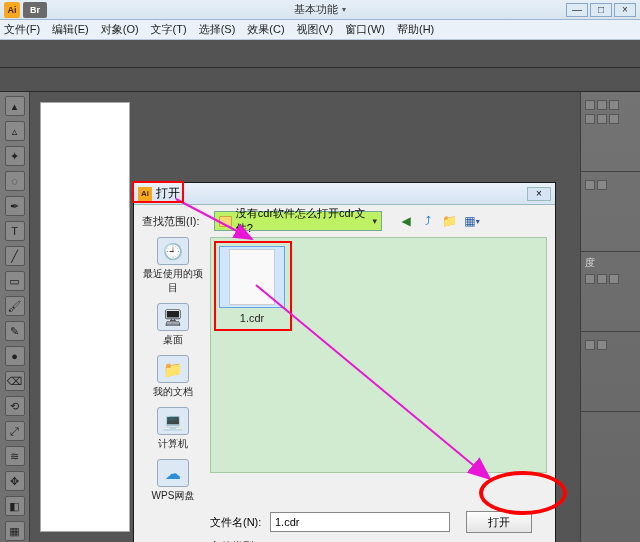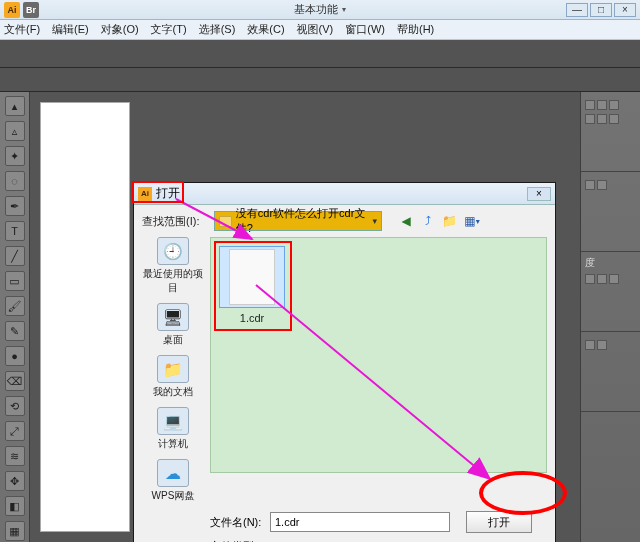--- a/index.html
+++ b/index.html
@@ -2,21 +2,21 @@
 <html><head>
 <meta charset="utf-8">
 <style>
   * { box-sizing: border-box; margin: 0; padding: 0; font-family: "Microsoft YaHei", SimSun, sans-serif; }
   body { width: 640px; height: 542px; background: #fff; overflow: hidden; font-size: 12px; }
 
   
   .titlebar { height: 20px; background: linear-gradient(#e6eff7,#d8e5f0); display:flex; align-items:center; padding:0 4px; border-bottom:1px solid #9bb6d0; position:relative;}
   .titlebar .logobox { display:flex; gap:3px; }
   .titlebar .ai { width:16px; height:16px; background:#f7a823; color:#4a2a00; font-size:9px; font-weight:bold; display:flex; align-items:center; justify-content:center; border-radius:2px;}
-  .titlebar .br { width:16px; height:16px; background:#6a6a6a; color:#fff; font-size:9px; font-weight:bold; display:flex; align-items:center; justify-content:center; border-radius:2px;}
+  .titlebar .br { width:24px; height:16px; background:#6a6a6a; color:#fff; font-size:9px; font-weight:bold; display:flex; align-items:center; justify-content:center; border-radius:2px;}
   .titlebar .center { position:absolute; left:50%; transform:translateX(-50%); font-size:11px; color:#333; display:flex; align-items:center; gap:4px;}
   .titlebar .center .tri { font-size:8px; color:#555;}
   .winbtns { margin-left:auto; display:flex; gap:2px;}
   .winbtn { width:22px; height:14px; border:1px solid #8aa8c5; background:#dde9f3; display:flex; align-items:center; justify-content:center; font-size:10px; color:#333;}
 
   
   .menubar { height:20px; background:#eaf1f8; border-bottom:1px solid #b8c8d8; display:flex; align-items:center; padding:4px 4px; gap:12px; font-size:11px; color:#222;}
   .menubar span { cursor:default; }
 
   
@@ -37,21 +37,21 @@
   
   .dialog { position:absolute; left:133px; top:90px; width:423px; height:408px; background:#f0f0f0; border:1px solid #1a1a1a; z-index:10;}
   .dlg-title { height:22px; background:linear-gradient(#eaf2fa,#d5e3f2); border-bottom:1px solid #9bb; display:flex; align-items:center; padding:0 4px; gap:4px;}
   .dlg-title .ai { width:14px; height:14px; background:#f7a823; color:#4a2a00; font-size:8px; font-weight:bold; display:flex; align-items:center; justify-content:center;}
   .dlg-title .txt { font-size:12px; color:#000;}
   .dlg-title .x { margin-left:auto; width:24px; height:14px; background:#d5e3f2; border:1px solid #9bb; display:flex; align-items:center; justify-content:center; font-size:10px;}
   .dlg-body { position:relative; padding:6px 8px 8px 8px;}
 
   .lookrow { display:flex; align-items:center; gap:10px; margin-bottom:6px;}
   .lookrow .lbl { font-size:11px; color:#222; width:62px;}
-  .lookcombo { flex:0 0 168px; height:20px; border:1px solid #7a9; background:#eab308; display:flex; align-items:center; padding:0 4px; gap:4px; font-size:11px;}
+  .lookcombo { flex:0 0 168px; height:20px; border:1px solid #7a9; background:#bef264; display:flex; align-items:center; padding:0 4px; gap:4px; font-size:11px;}
   .folder-icon { width:14px; height:11px; background:#f7d774; border:1px solid #c9a83a; border-radius:1px;}
   .lookcombo .tri { margin-left:auto; font-size:9px; color:#333;}
   .navicons { display:flex; gap:6px; margin-left:6px;}
   .navicon { width:16px; height:16px; display:flex; align-items:center; justify-content:center; font-size:12px;}
 
   .dlg-main { display:flex; gap:6px;}
   .places { width:62px; display:flex; flex-direction:column; align-items:center; gap:8px;}
   .place { width:60px; display:flex; flex-direction:column; align-items:center; gap:2px; font-size:10px; color:#222; text-align:center; cursor:default;}
   .place .ic { width:32px; height:28px; border:1px solid #9ab; background:#dce9f5; border-radius:3px; display:flex; align-items:center; justify-content:center; font-size:16px;}
 

